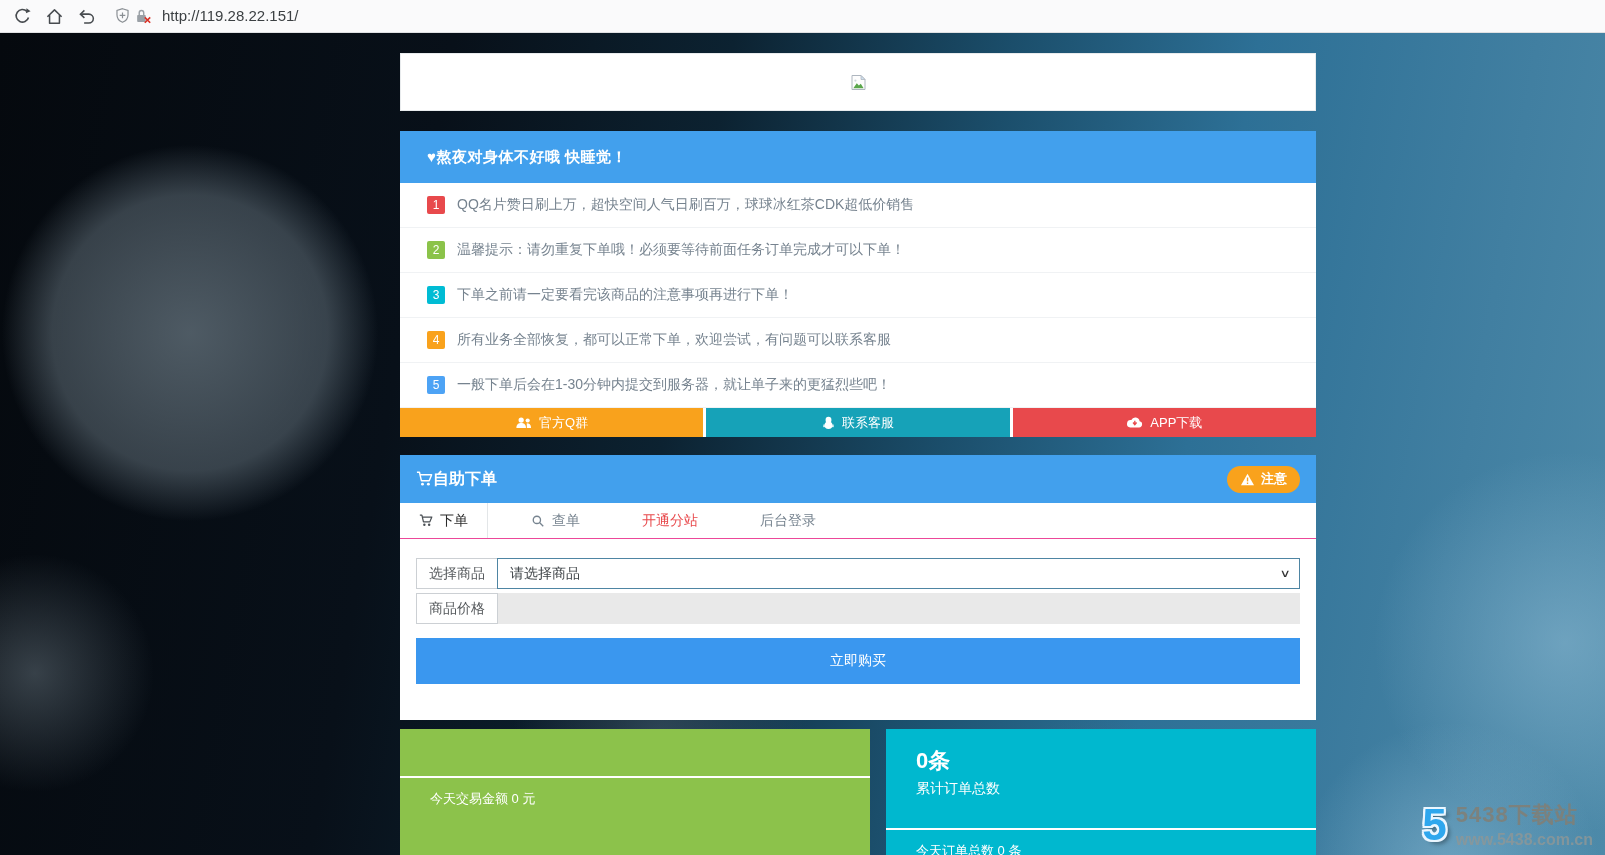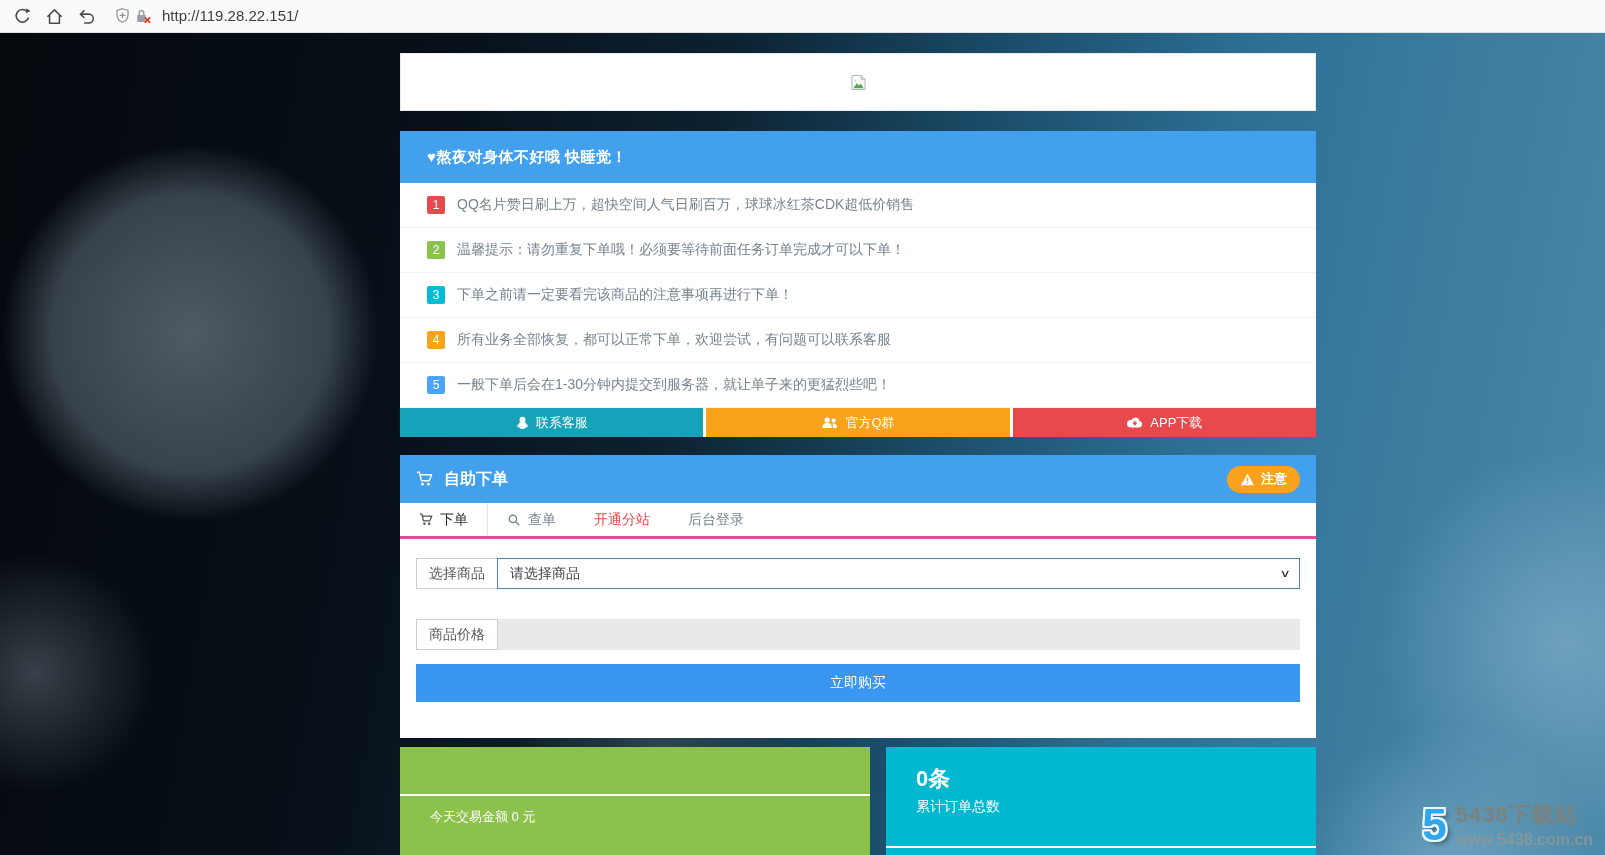--- a/index.html
+++ b/index.html
@@ -44,40 +44,40 @@
   .b4{background:#f9a21c} .b5{background:#4da3f5}
   .btn-row { display:flex; gap:3px; }
   .contact-btn { flex:1; height:29px; color:#fff; font-size:13px; display:flex;
                  align-items:center; justify-content:center; gap:7px; cursor:pointer; }
   .btn-teal{background:#16a2b8} .btn-orange{background:#f9a21c} .btn-red{background:#e8494c}
 
   
   .order-panel { margin-top:18px; background:#fff; }
   .order-header { height:48px; background:#42a0ed; color:#fff; display:flex; align-items:center;
                   justify-content:space-between; padding:0 16px; }
-  .order-title { display:flex; align-items:center; gap:11px; font-size:16px; font-weight:bold; }
+  .order-title { display:flex; align-items:center; gap:0; font-size:16px; font-weight:bold; }
   .notice-pill { background:#f9a21c; border-radius:14px; height:27px; padding:0 13px;
                  display:flex; align-items:center; gap:6px; color:#fff; font-size:13px;
                  font-weight:bold; cursor:pointer; }
-  .tabs { display:flex; height:36px; border-bottom:3px solid #ec4899; align-items:stretch; }
+  .tabs { display:flex; height:36px; border-bottom:1px solid #ec4899; align-items:stretch;gap:24px; }
   .tab { display:flex; align-items:center; gap:7px; padding:0 19px; font-size:14px;
          color:#76838f; cursor:pointer; }
   .tab.active { color:#2b2b2b; border-right:1px solid #e3e6e8; }
   .tab.red { color:#e8494c; }
   .form-body { padding:19px 16px 36px; }
   .input-row { display:flex; height:31px;border-radius:8px; }
   .addon { border:1px solid #ccd0d4; padding:0 12px; font-size:14px; color:#55595c;
            display:flex; align-items:center; background:#fff; white-space:nowrap; }
   .select-box { flex:1; margin-left:-1px; border:1px solid #4e85a3; display:flex;
                 align-items:center; justify-content:space-between; padding:0 10px 0 12px;
                 font-size:14px; color:#3f4448; background:#fff; cursor:pointer; }
   .chevron { font-size:11px; color:#333; transform:scaleX(1.4); }
-  .price-row { margin-top:30px; }
+  .price-row { margin-top:4px; }
   .price-input { flex:1; background:#e9e9e9; border:none; font-size:14px; padding:0 12px; color:#555; }
-  .buy-btn { margin-top:14px; height:38px; width:100%; background:#3a97ef; border:none;
+  .buy-btn { margin-top:14px; height:46px; width:100%; background:#3a97ef; border:none;
              color:#fff; font-size:14px; cursor:pointer; display:flex; align-items:center;
              justify-content:center; }
 
   
   .stats-row { display:flex; margin-top:9px; gap:16px; }
   .stat-card { height:165px; color:#fff; }
   .stat-green { width:470px; background:#8cc24b; }
   .stat-cyan  { flex:1; background:#00b8cf; }
   .stat-body { padding:17px 30px 0; }
   .stat-value { font-size:22px; font-weight:bold; }
@@ -174,41 +174,41 @@
       </div>
       <div class="notice-item">
         <span class="badge b4">4</span>
         <span>所有业务全部恢复，都可以正常下单，欢迎尝试，有问题可以联系客服</span>
       </div>
       <div class="notice-item">
         <span class="badge b5">5</span>
         <span>一般下单后会在1-30分钟内提交到服务器，就让单子来的更猛烈些吧！</span>
       </div>
       <div class="btn-row">
+        <div class="contact-btn btn-orange">
+          <span>
+            <svg width="17" height="13" viewBox="0 0 22 16">
+              <circle cx="8" cy="4.8" r="3.4" fill="#fff"></circle>
+              <path d="M1.8 15 C1.8 10.4 4.8 8.8 8 8.8 C11.2 8.8 14.2 10.4 14.2 15 Z" fill="#fff"></path>
+              <circle cx="16.4" cy="5.4" r="2.7" fill="#fff"></circle>
+              <path d="M15.2 9.1 C18.3 9.1 20.8 10.9 20.8 15 H15.3 Z" fill="#fff"></path>
+            </svg>
+          </span>
+          <span>官方Q群</span>
+        </div>
         <div class="contact-btn btn-teal">
           <span>
             <svg width="13" height="14" viewBox="0 0 20 22">
               <ellipse cx="10" cy="6.2" rx="4.6" ry="5" fill="#fff"></ellipse>
               <ellipse cx="10" cy="14.5" rx="6.2" ry="6" fill="#fff"></ellipse>
               <path d="M3.2 12 C1.6 14.2 1.4 17.3 2.6 17.8 C3.6 18.1 4.4 16.6 4.4 16.6 Z" fill="#fff"></path>
               <path d="M16.8 12 C18.4 14.2 18.6 17.3 17.4 17.8 C16.4 18.1 15.6 16.6 15.6 16.6 Z" fill="#fff"></path>
             </svg>
           </span>
           <span>联系客服</span>
-        </div>
-        <div class="contact-btn btn-orange">
-          <span>
-            <svg width="17" height="13" viewBox="0 0 22 16">
-              <circle cx="8" cy="4.8" r="3.4" fill="#fff"></circle>
-              <path d="M1.8 15 C1.8 10.4 4.8 8.8 8 8.8 C11.2 8.8 14.2 10.4 14.2 15 Z" fill="#fff"></path>
-              <circle cx="16.4" cy="5.4" r="2.7" fill="#fff"></circle>
-              <path d="M15.2 9.1 C18.3 9.1 20.8 10.9 20.8 15 H15.3 Z" fill="#fff"></path>
-            </svg>
-          </span>
-          <span>官方Q群</span>
         </div>
         <div class="contact-btn btn-red">
           <span>
             <svg width="17" height="13" viewBox="0 0 22 16">
               <path d="M5.5 14.5 H17 A4.1 4.1 0 0 0 17.6 6.4 A5.6 5.6 0 0 0 6.9 4.8 A4.9 4.9 0 0 0 5.5 14.5 Z" fill="#fff"></path>
               <path d="M11.4 5.8 V9.6 M9.1 8 L11.4 10.8 L13.7 8" fill="none" stroke="#e8494c" stroke-width="1.7"></path>
             </svg>
           </span>
           <span>APP下载</span>
         </div>

